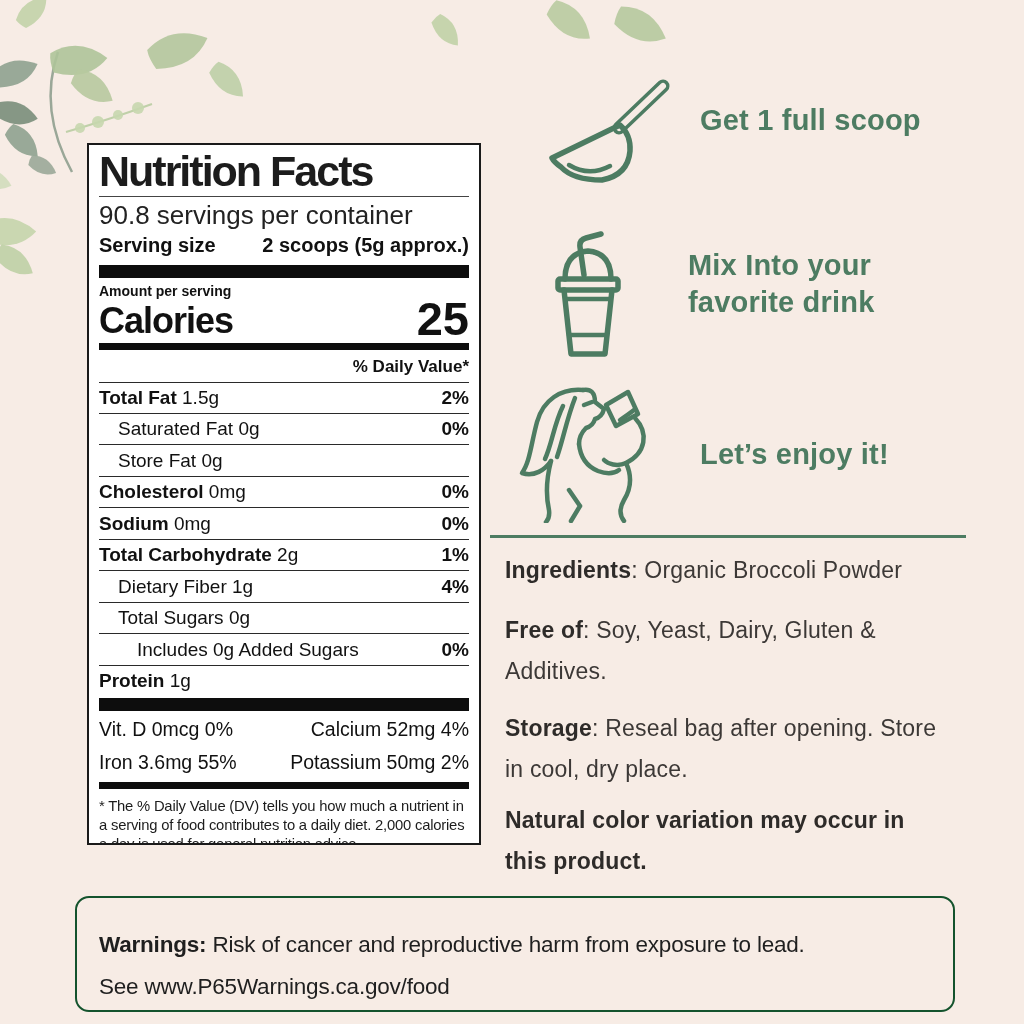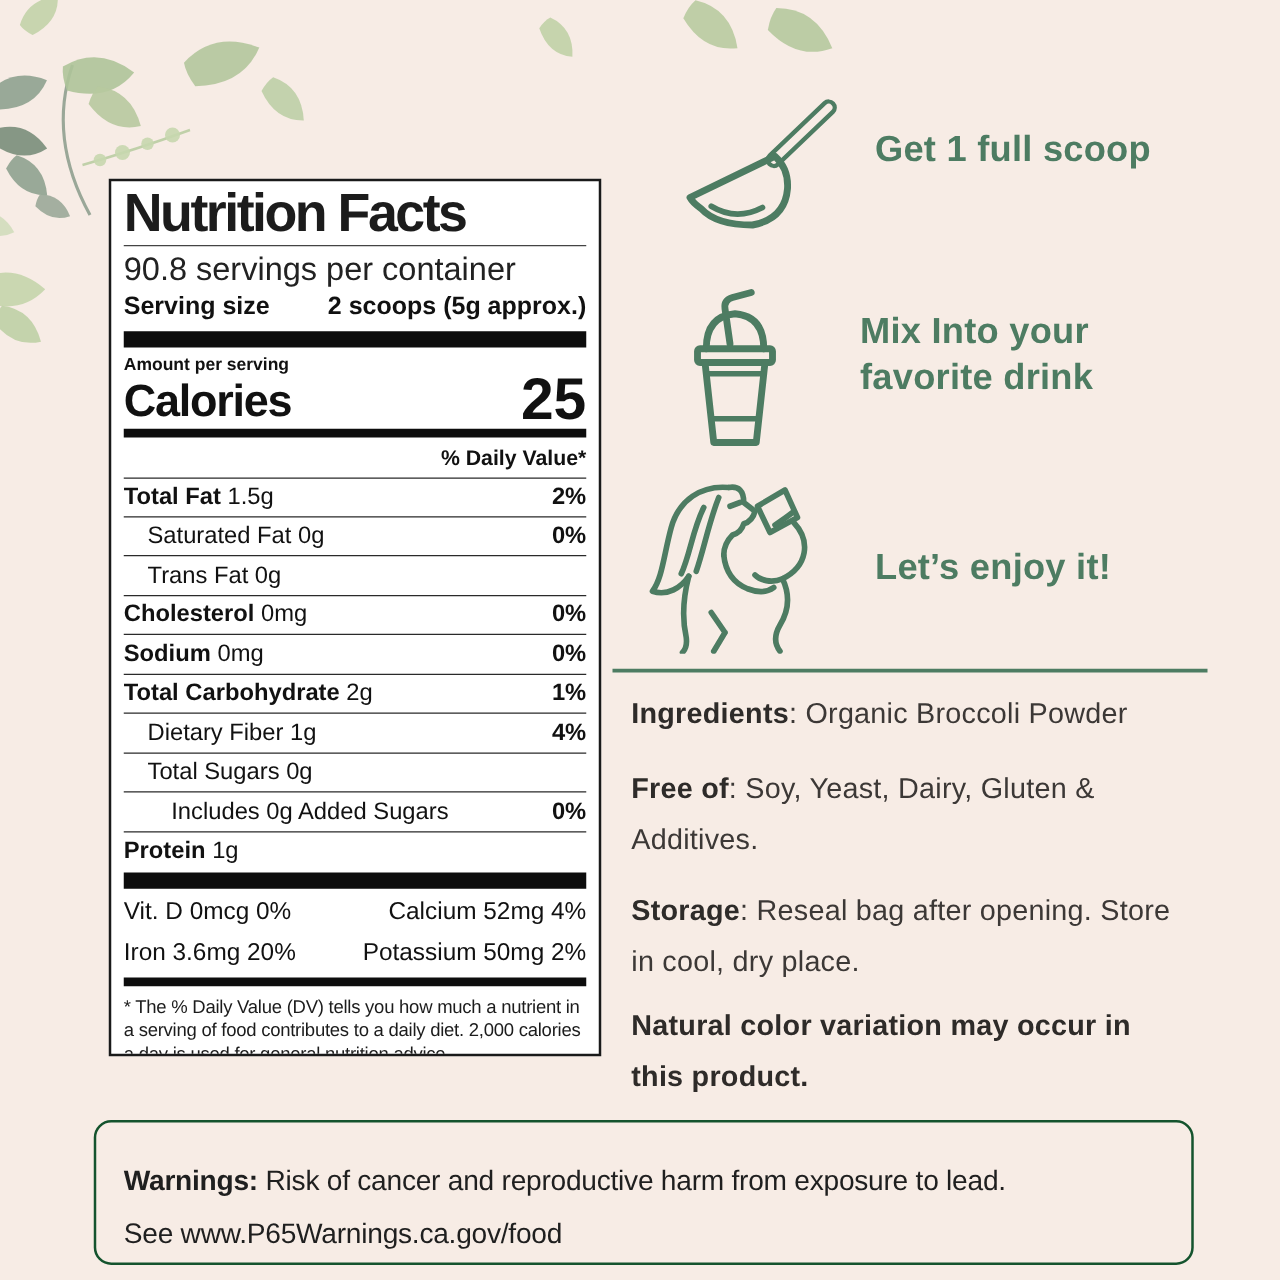--- a/index.html
+++ b/index.html
@@ -107,21 +107,21 @@
     <div id="nrows">
         <div class="nrow">
           <span class="nname" style="padding-left: 0px;"><span style="font-weight: 700;">Total Fat</span><span>&nbsp;1.5g</span></span>
           <span class="ndv">2%</span>
         </div>
         <div class="nrow">
           <span class="nname" style="padding-left: 19px;"><span style="font-weight: 400;">Saturated Fat</span><span>&nbsp;0g</span></span>
           <span class="ndv">0%</span>
         </div>
         <div class="nrow">
-          <span class="nname" style="padding-left: 19px;"><span style="font-weight: 400;">Trans Fat</span><span>&nbsp;0g</span></span>
+          <span class="nname" style="padding-left: 19px;"><span style="font-weight: 400;">Store Fat</span><span>&nbsp;0g</span></span>
           <span class="ndv"></span>
         </div>
         <div class="nrow">
           <span class="nname" style="padding-left: 0px;"><span style="font-weight: 700;">Cholesterol</span><span>&nbsp;0mg</span></span>
           <span class="ndv">0%</span>
         </div>
         <div class="nrow">
           <span class="nname" style="padding-left: 0px;"><span style="font-weight: 700;">Sodium</span><span>&nbsp;0mg</span></span>
           <span class="ndv">0%</span>
         </div>
@@ -146,21 +146,21 @@
           <span class="ndv"></span>
         </div>
       </div>
     <div class="bar thick"></div>
     <div id="mrows">
         <div class="mrow">
           <span>Vit. D 0mcg 0%</span>
           <span>Calcium 52mg 4%</span>
         </div>
         <div class="mrow">
-          <span>Iron 3.6mg 20%</span>
+          <span>Iron 3.6mg 55%</span>
           <span>Potassium 50mg 2%</span>
         </div>
       </div>
     <div class="bar med"></div>
     <div class="footnote">* The % Daily Value (DV) tells you how much a nutrient in a serving of food contributes to a daily diet. 2,000 calories a day is used for general nutrition advice.</div>
   </section>
 
   <svg class="icon" style="left:527px; top:62px;" width="152" height="122" viewBox="0 0 152 122">
     <g stroke="#4d7c62" fill="none" stroke-linecap="round" stroke-linejoin="round">
       <path d="M92,66 L136,24" stroke-width="13"></path>

